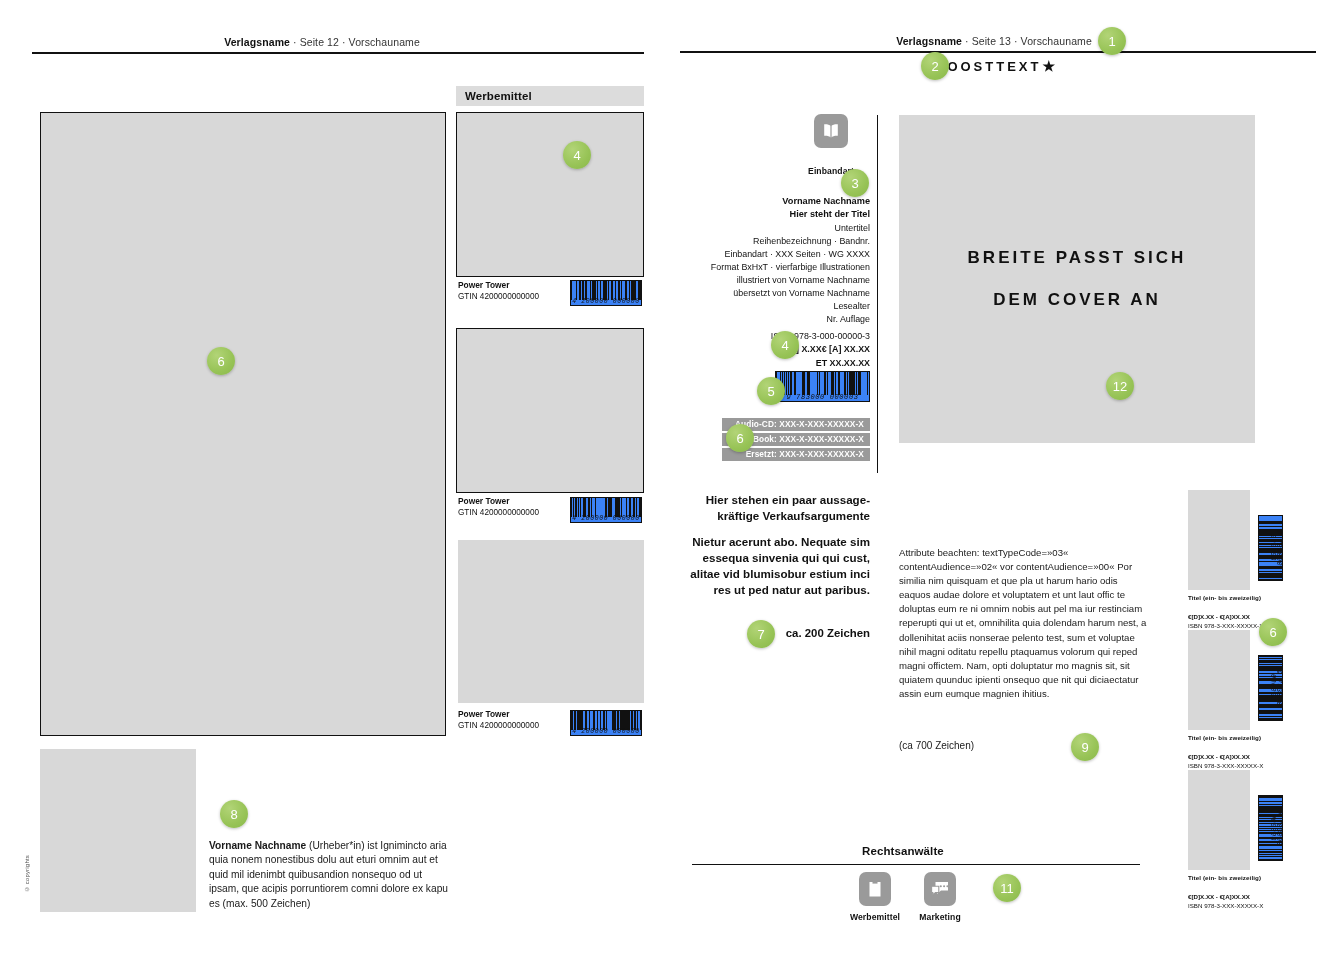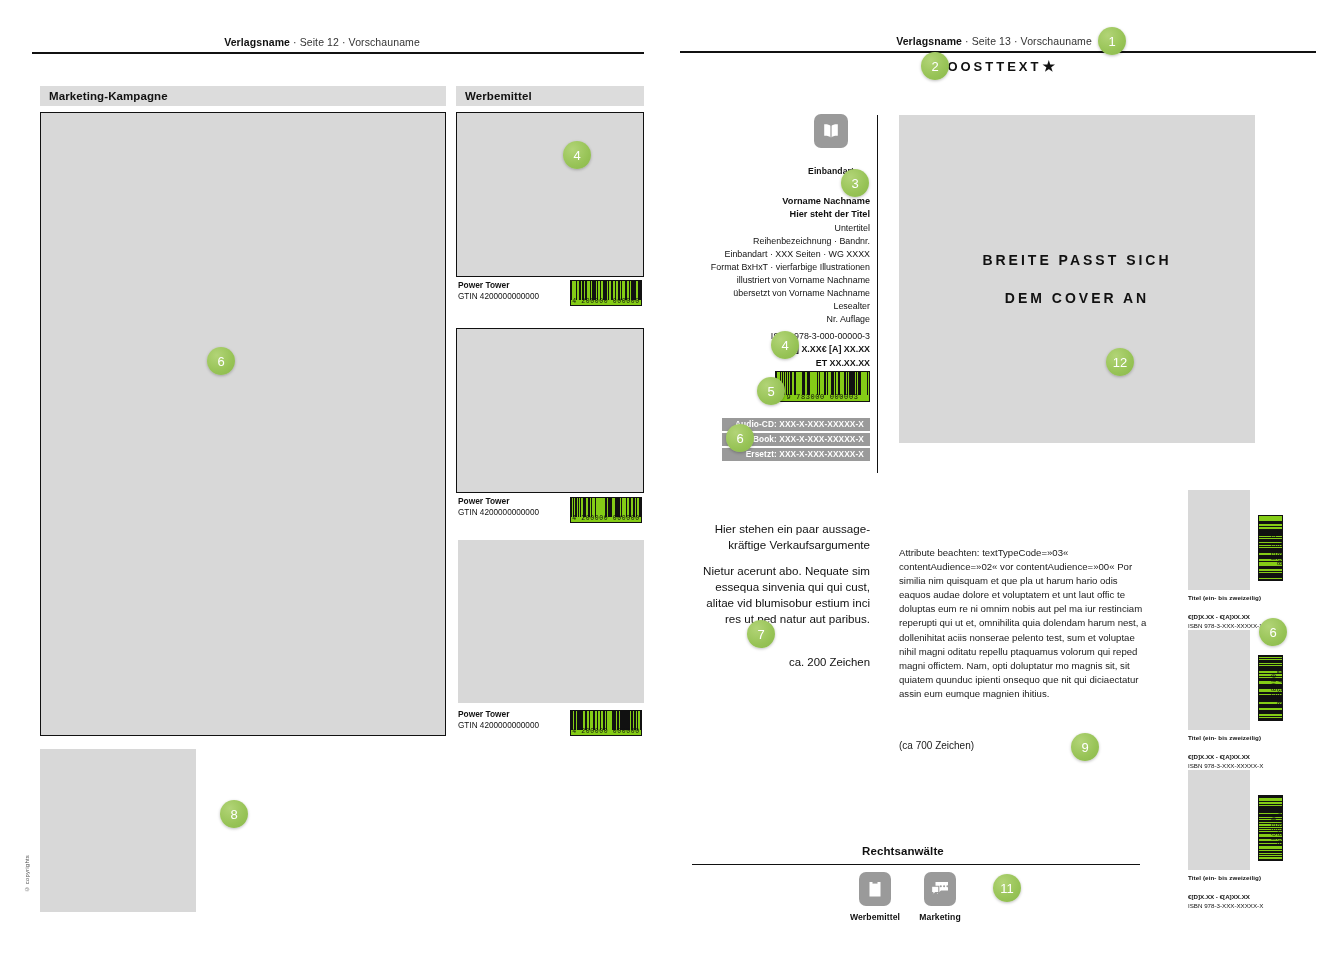--- a/index.html
+++ b/index.html
@@ -66,23 +66,24 @@
     font-weight: 400;
     display: flex; align-items: center; justify-content: center;
     box-shadow: 0 1px 3px rgba(0,0,0,.25);
     z-index: 40;
     font-family: "Liberation Sans", sans-serif;
   }
 
   
   .barcode {
     position: absolute;
-    background: #84cc16;
+    background: #3b82f6;
     border: 1.2px solid #111;
     overflow: hidden;
+    font-style: italic;
   }
   .bc-bars { position: absolute; left:0; right:0; top:0; }
   .bc-num {
     position: absolute; left: 0; right: 0; bottom: 0;
     font-family: "Liberation Mono", monospace;
     font-size: 6.5px;
     text-align: center;
     letter-spacing: .6px;
     color: #111;
     line-height: 1;
@@ -170,24 +171,23 @@
     text-align: right;
     padding: 1px 6px 1px 0;
     letter-spacing: .1px;
     line-height: 1.35;
   }
 
   .sales {
     position: absolute;
     text-align: right;
     font-size: 11.6px;
-    font-weight: 400;
+    font-weight: 700;
     line-height: 1.38;
     color: #111;
-    margin-top: 29px;
   }
   .sales .gap { display:block; height: 10px; }
 
   .vrule { position: absolute; width: 1.2px; background: #111; }
 
   .headline {
     position: absolute;
     font-size: 13.2px;
     font-weight: 700;
     line-height: 1.32;
@@ -209,21 +209,21 @@
   .zielgruppe b { font-weight: 700; }
 
   .cover-ph {
     position: absolute;
     background: #d8d8d8;
     display: flex; flex-direction: column;
     align-items: center; justify-content: center;
     gap: 22px;
   }
   .cover-ph div {
-    font-size: 14px; font-weight: 700;
+    font-size: 17px; font-weight: 700;
     letter-spacing: 3px; color: #111;
   }
 
   .thumb-title {
     position: absolute;
     font-size: 6.2px; font-weight: 700; color: #111;
     letter-spacing: .1px; white-space: nowrap;
   }
   .thumb-price {
     position: absolute;
@@ -243,21 +243,20 @@
 
 <div class="spread">
 
   <div class="page page-left">
 
     <div class="runhead" style="left:0;top:36px;width:644px;text-align:center;">
       <b>Verlagsname</b><span> · Seite 12 · Vorschauname</span>
     </div>
     <div class="rule" style="left:32px;top:52px;width:612px;"></div>
 
-    <div class="sec-bar" style="left:40px;top:86px;width:406px;height:20px;">Marketing-Kampagne</div>
     <div class="box-outline" style="left:40px;top:112px;width:406px;height:624px;"></div>
 
     <div class="sec-bar" style="left:456px;top:86px;width:188px;height:20px;">Werbemittel</div>
 
     <div class="box-outline" style="left:456px;top:112px;width:188px;height:165px;"></div>
     <div class="pt-label" style="left:458px;top:280px;width:110px;">
       <span class="t">Power Tower</span><br>
       <span>GTIN 4200000000000</span>
     </div>
     <div class="barcode" style="left:570px;top:280px;width:72px;height:26px;">
@@ -385,20 +384,23 @@
           <div style="position:absolute;left:90.99999999999999%;top:0;bottom:0;width:0.7%;background:#111"></div>
           <div style="position:absolute;left:93.94999999999999%;top:0;bottom:0;width:2.05%;background:#111"></div>
           <div style="position:absolute;left:98.24999999999999%;top:0;bottom:0;width:1.15%;background:#111"></div>
           <div style="position:absolute;left:99.94999999999999%;top:0;bottom:0;width:2.05%;background:#111"></div>
         </div>
       <div class="bc-num">4 200000 000000</div>
     </div>
 
     <div class="plain-grey" style="left:40px;top:749px;width:156px;height:163px;"></div>
     <div class="vert-copy" style="left:24px;top:855px;">© copyrights</div>
+    <div class="author-para" style="left:209px;top:839px;width:244px;">
+      <b>Vorname Nachname</b><span> (Urheber*in) ist Ignimincto aria quia nonem nonestibus dolu aut eturi omnim aut et quid mil idenimbt quibusandion nonsequo od ut ipsam, que acipis porruntiorem comni dolore ex kapu es (max. 500 Zeichen)</span>
+    </div>
 
     <div class="badge" style="left:207px;top:347px;">6</div>
     <div class="badge" style="left:563px;top:141px;">4</div>
     <div class="badge" style="left:220px;top:800px;">8</div>
   </div>
 
   <div class="page page-right">
 
     <div class="runhead" style="left:0;top:35px;width:644px;text-align:center;">
       <b>Verlagsname</b><span> · Seite 13 · Vorschauname</span>
@@ -658,15 +660,15 @@
     <div class="badge" style="left:426px;top:27px;">1</div>
     <div class="badge" style="left:249px;top:52px;">2</div>
     <div class="badge" style="left:169px;top:169px;">3</div>
     <div class="badge" style="left:99px;top:331px;">4</div>
     <div class="badge" style="left:85px;top:377px;">5</div>
     <div class="badge" style="left:54px;top:424px;">6</div>
     <div class="badge" style="left:75px;top:620px;">7</div>
     <div class="badge" style="left:399px;top:733px;">9</div>
     <div class="badge" style="left:587px;top:618px;">6</div>
     <div class="badge" style="left:321px;top:874px;">11</div>
-    <div class="badge" style="left:434px;top:348px;">12</div>
+    <div class="badge" style="left:434px;top:372px;">12</div>
   </div>
 </div>
 
 </body></html>

